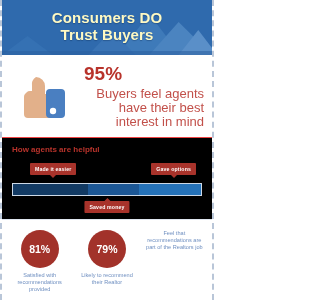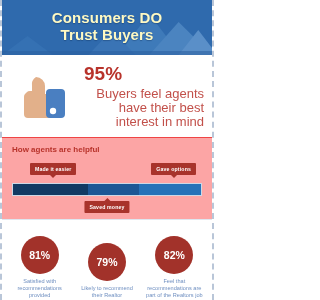--- a/index.html
+++ b/index.html
@@ -87,21 +87,21 @@
     color: #c2504a;
     font-size: 13px;
     line-height: 14px;
     text-align: right;
   }
 
   
   .panel-helpful {
     position: relative;
     height: 82px;
-    background: #fca5a5;
+    background: #000000;
     border-bottom: 1px solid #dfe6ef;
     box-sizing: border-box;
     padding: 7px 10px 0 10px;
   }
   .helpful-heading {
     color: #b8332b;
     font-weight: bold;
     font-size: 8px;
     line-height: 10px;
     margin-bottom: 2px;
@@ -154,21 +154,21 @@
   .tag-gave  { right: 6px;  top: 6px; }
   .tag-saved { left: 50%; transform: translateX(-50%); top: 44px; }
 
   
   .panel-stats {
     position: relative;
     height: 79px;
     background: #ffffff;
     display: flex;
     justify-content: space-around;
-    align-items: flex-end;
+    align-items: flex-start;
     padding: 10px 4px 0 4px;
     box-sizing: border-box;
   }
   .stat {
     width: 62px;
     text-align: center;
   }
   .stat-circle {
     width: 38px;
     height: 38px;
@@ -258,21 +258,18 @@
     </div>
 
     <div class="stat">
       <div class="stat-circle">
         <span>79%</span>
       </div>
       <div class="stat-caption">Likely to recommend their Realtor</div>
     </div>
 
     <div class="stat">
-      <div class="stat-circle">
-        <span>82%</span>
-      </div>
       <div class="stat-caption">Feel that recommendations are part of the Realtors job</div>
     </div>
 
   </div>
 
 </div>
 
 </body></html>

